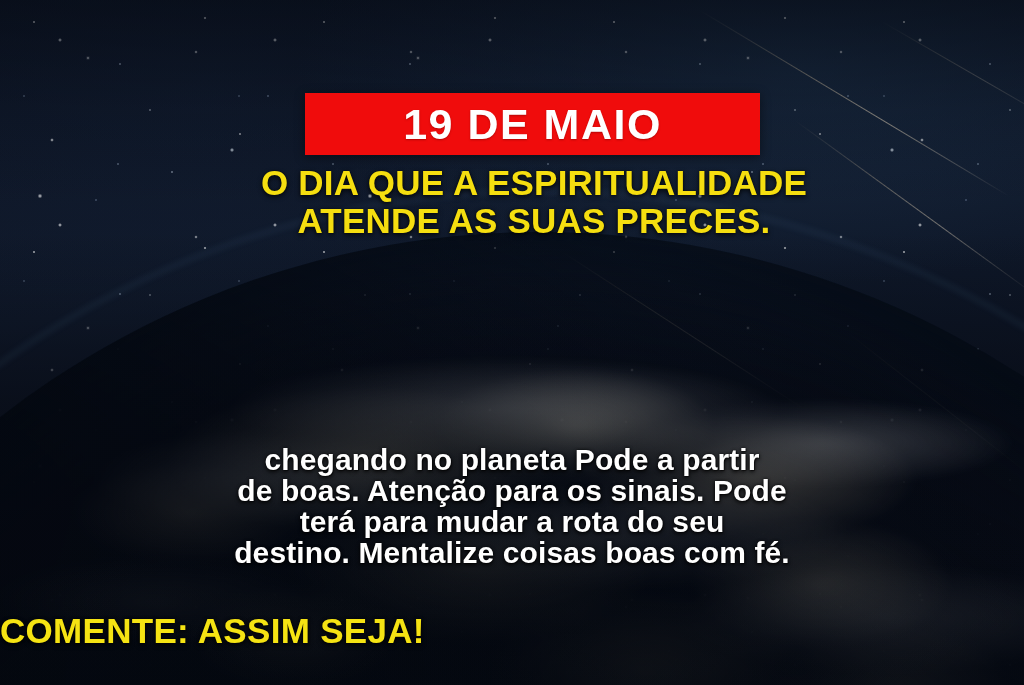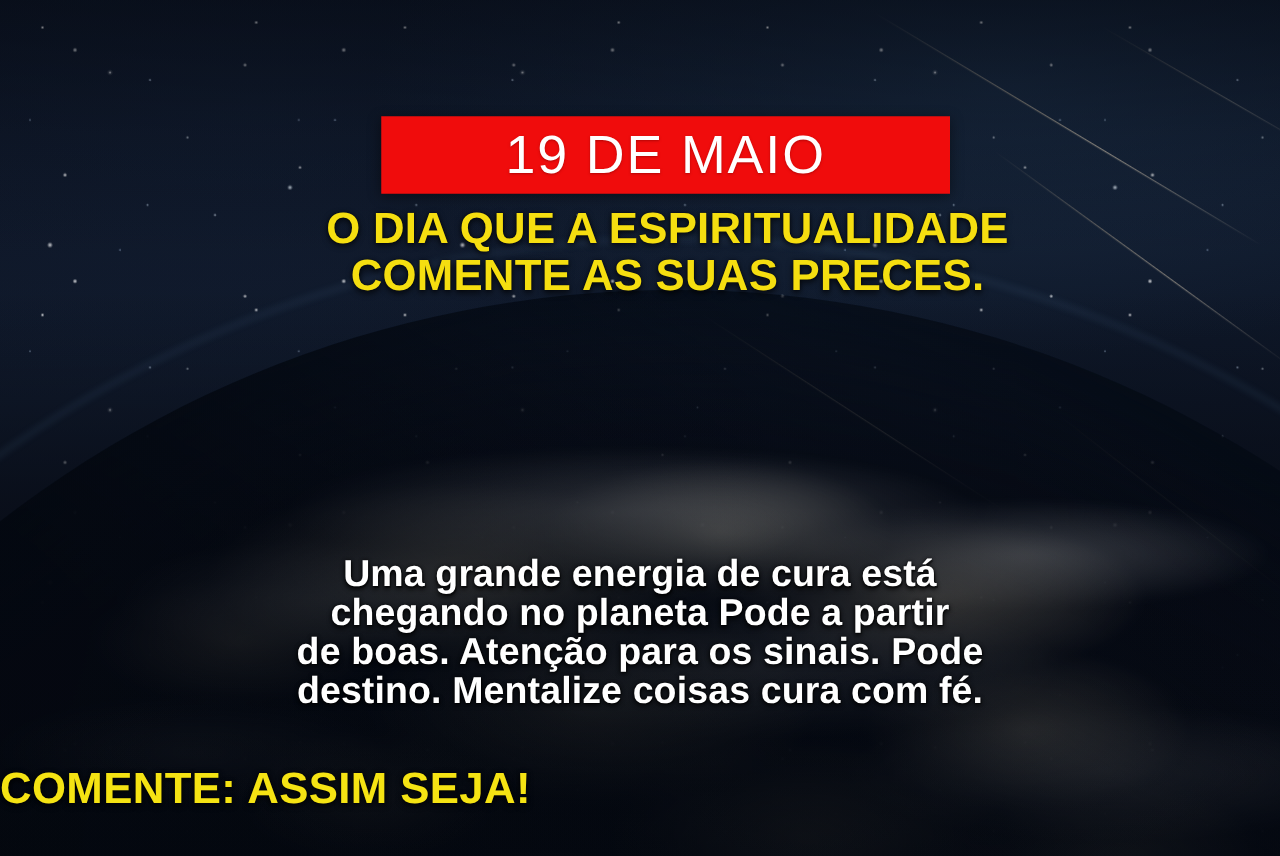--- a/index.html
+++ b/index.html
@@ -232,21 +232,21 @@
     height: 62px;
     background: #F00C0C;
     display: flex;
     align-items: center;
     justify-content: center;
     box-shadow: 0 2px 10px rgba(0,0,0,.45);
   }
   .date-banner-text {
     color: #fff;
     font-size: 43px;
-    font-weight: 400;
+    font-weight: 700;
     letter-spacing: 1.5px;
     line-height: 1;
     white-space: nowrap;
     text-shadow: 0 1px 2px rgba(120,0,0,.5);
   }
 
   .headline {
     position: absolute;
     left: 0;
     right: 0;
@@ -326,26 +326,26 @@
   </div>
 
   <div class="content">
 
     <div class="date-banner">
       <span class="date-banner-text">19 DE MAIO</span>
     </div>
 
     <div class="headline">
       <span class="headline-line">O DIA QUE A ESPIRITUALIDADE</span>
-      <span class="headline-line">COMENTE AS SUAS PRECES.</span>
+      <span class="headline-line">ATENDE AS SUAS PRECES.</span>
     </div>
 
     <div class="body-copy">
-      <span class="body-line">Uma grande energia de cura está</span>
       <span class="body-line">chegando no planeta Pode a partir</span>
       <span class="body-line">de boas. Atenção para os sinais. Pode</span>
-      <span class="body-line">destino. Mentalize coisas cura com fé.</span>
+      <span class="body-line">terá para mudar a rota do seu</span>
+      <span class="body-line">destino. Mentalize coisas boas com fé.</span>
     </div>
 
     <div class="cta">COMENTE: ASSIM SEJA!</div>
 
   </div>
 </div>
 
 </body></html>

